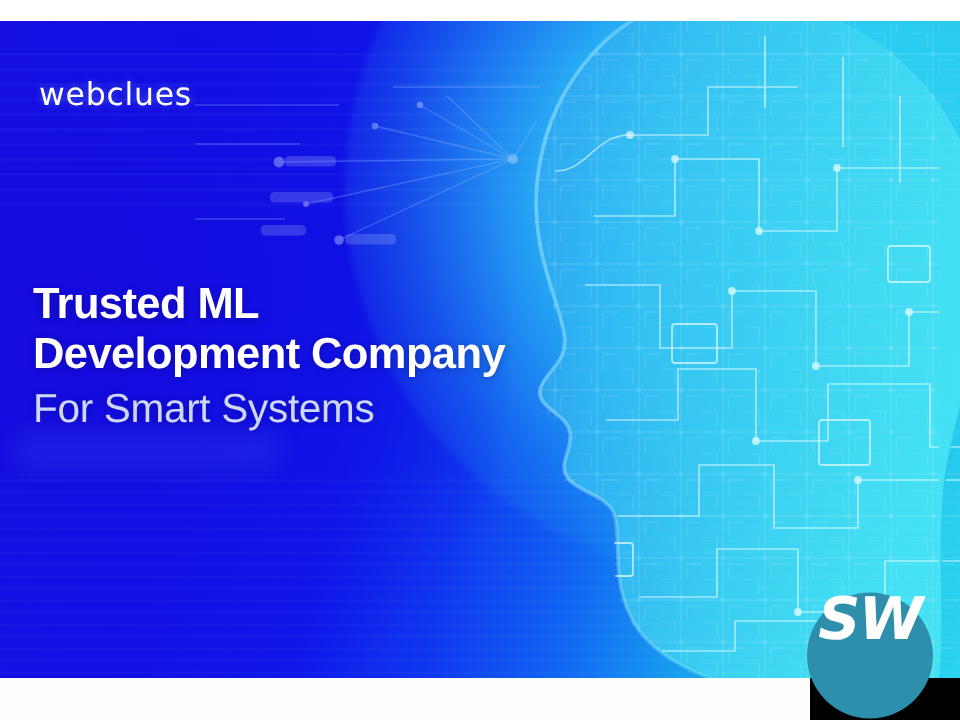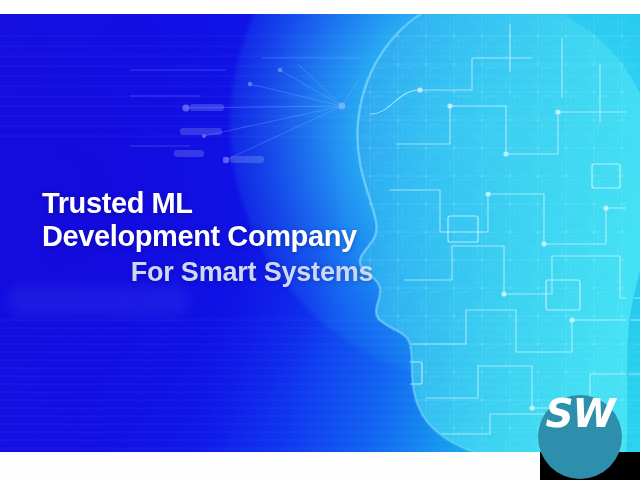--- a/index.html
+++ b/index.html
@@ -160,45 +160,44 @@
     font-weight: 500;
     letter-spacing: 0.5px;
     color: #ffffff;
     font-family: "DejaVu Sans", sans-serif;
     text-shadow: 0 0 6px rgba(120,170,255,0.5);
   }
 
   
   .headline {
     position: absolute;
-    left: 42px; top: 173px;
+    left: 22px; top: 173px;
     z-index: 20;
     width: 420px;
   }
   .headline .line {
     display: block;
     color: #ffffff;
     font-weight: bold;
     font-size: 29px;
     line-height: 33px;
     letter-spacing: -0.4px;
     white-space: nowrap;
     text-shadow: 0 1px 5px rgba(0,0,60,0.30);
   }
   .headline .sub {
     display: block;
     margin-top: 4px;
     color: #cdd8f8;
-    font-weight: 700;
+    font-weight: 400;
     font-size: 27px;
     line-height: 31px;
     letter-spacing: -0.2px;
     white-space: nowrap;
     text-shadow: 0 1px 5px rgba(0,0,60,0.25);
-    text-align: center;
   }
 
   
   .sw-badge {
     position: absolute;
     left: 538px; top: 395px;
     width: 84px; height: 84px;
     border-radius: 50%;
     background: #2d8fab;
     z-index: 40;
@@ -324,20 +323,21 @@
           <rect x="44" y="100" width="30" height="7" rx="3"></rect>
           <rect x="100" y="106" width="34" height="7" rx="3"></rect>
         </g>
       </svg>
     </div>
 
     <div class="streaks-top"></div>
     <div class="streaks"></div>
     <div class="ghost-pill"></div>
 
+    <div class="logo">webclues</div>
 
     <div class="headline">
       <span class="line">Trusted ML</span>
       <span class="line">Development Company</span>
       <span class="sub">For Smart Systems</span>
     </div>
 
   </div>
 
   <div class="bottom-band"></div>

